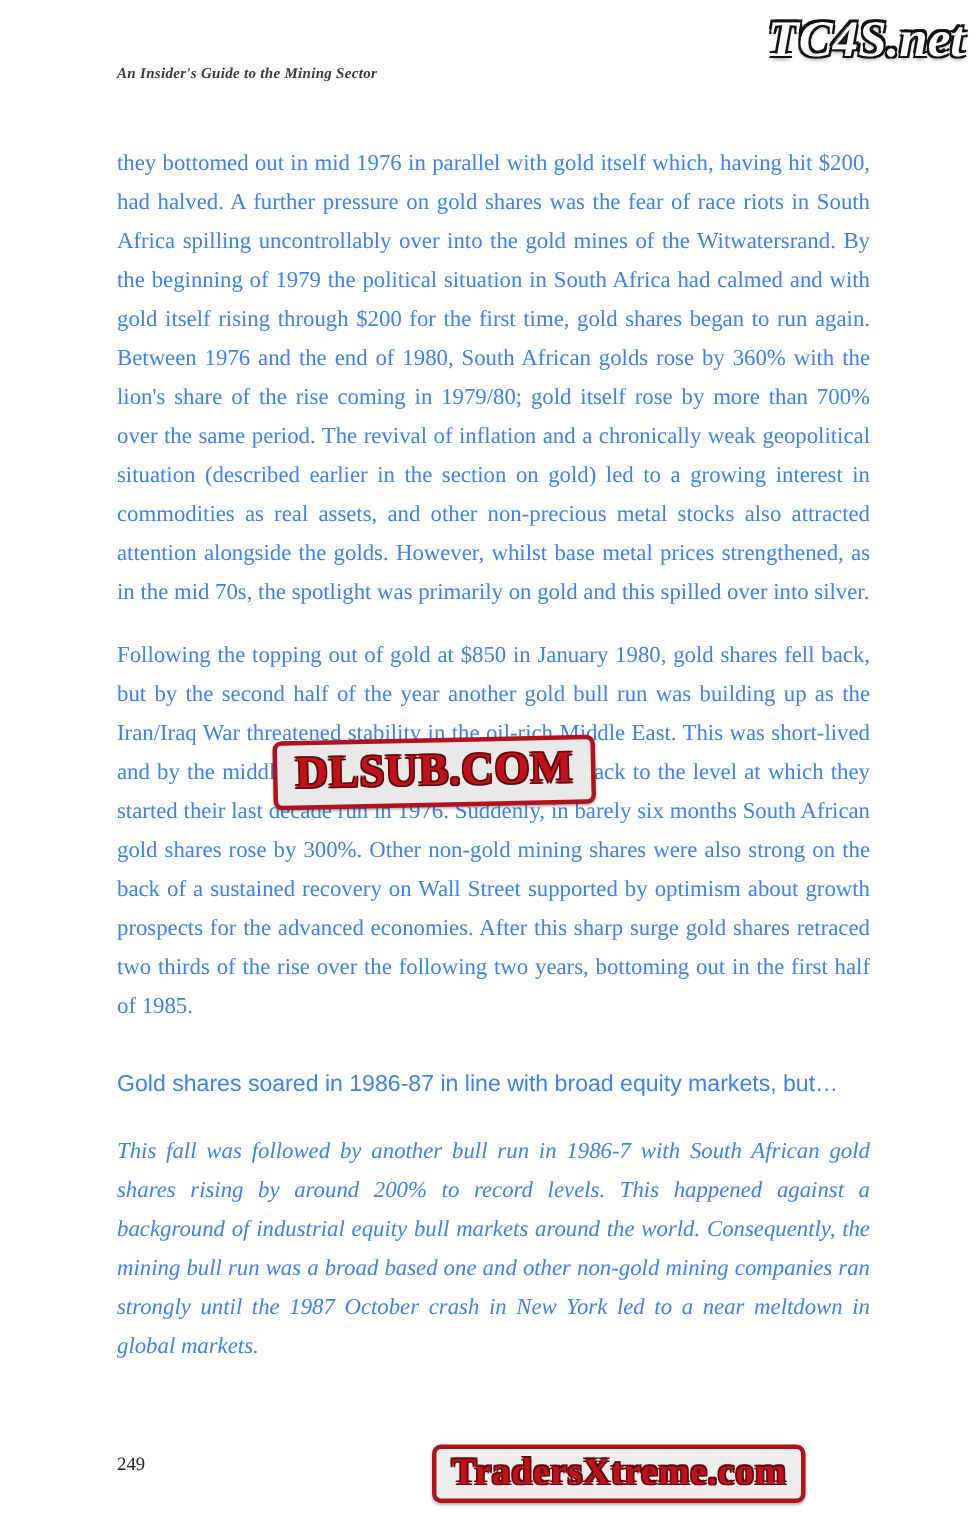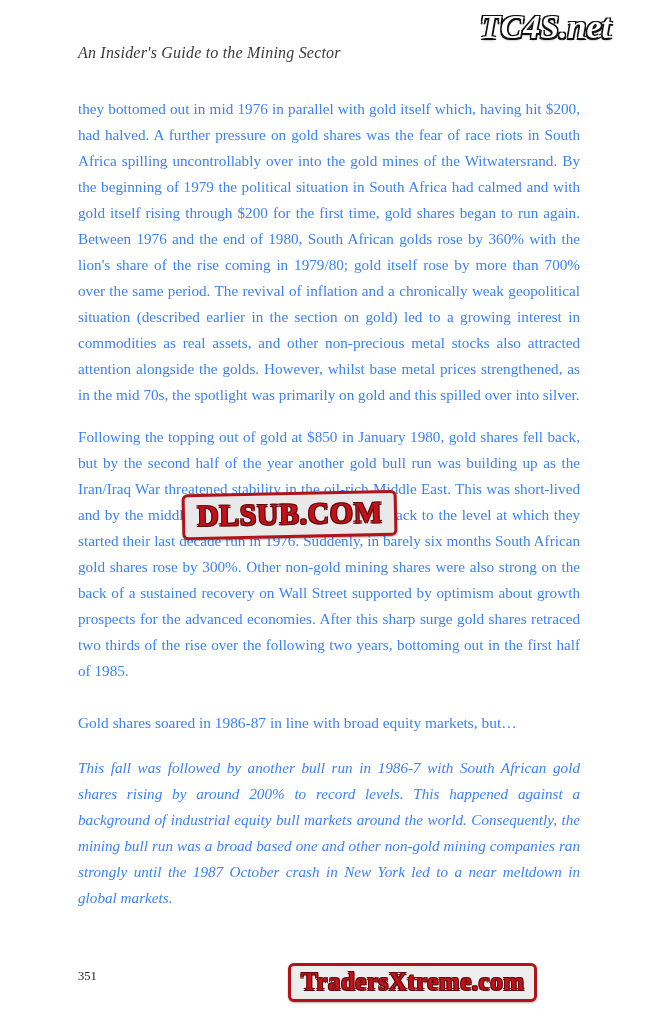--- a/index.html
+++ b/index.html
@@ -20,44 +20,45 @@
     position: relative;
     width: 651px;
     height: 1024px;
     box-sizing: border-box;
   }
 
   
   .wm-top {
     position: absolute;
     top: 8px;
-    right: 40px;
+    right: 8px;
     font-family: "Liberation Serif", serif;
     font-size: 34px;
     font-weight: bold;
     font-style: italic;
     letter-spacing: 0px;
     color: #ffffff;
     text-shadow:
       -1.5px -1.5px 0 #111, 1.5px -1.5px 0 #111,
       -1.5px 1.5px 0 #111, 1.5px 1.5px 0 #111,
       0 2px 3px rgba(0,0,0,.45);
     z-index: 30;
     white-space: nowrap;
   }
 
   
   .runhead {
     position: absolute;
     top: 44px;
     left: 78px;
-    font-size: 16px;
+    font-size: 10px;
     font-style: italic;
     color: #3a3a3a;
     letter-spacing: .2px;
+    font-weight: bold;
   }
 
   
   .content {
     position: absolute;
     top: 96px;
     left: 78px;
     width: 502px;
   }
   .content p {
@@ -69,21 +70,21 @@
     color: #3b82f6;
   }
   .content p.last {
     margin-bottom: 0;
     font-style: italic;
   }
 
   
   .subhead {
     margin: 26px 0 20px 0 !important;
-    font-family: Liberation Serif, serif;
+    font-family: Liberation Sans, sans-serif;
     font-size: 15.4px !important;
     line-height: 25px !important;
     color: #3b3b3b;
     text-align: left !important;
   }
 
   
   .folio {
     position: absolute;
     left: 78px;
@@ -150,21 +151,21 @@
 
   <div class="runhead">An Insider's Guide to the Mining Sector</div>
 
   <div class="content">
     <p>they bottomed out in mid 1976 in parallel with gold itself which, having hit $200, had halved. A further pressure on gold shares was the fear of race riots in South Africa spilling uncontrollably over into the gold mines of the Witwatersrand. By the beginning of 1979 the political situation in South Africa had calmed and with gold itself rising through $200 for the first time, gold shares began to run again. Between 1976 and the end of 1980, South African golds rose by 360% with the lion's share of the rise coming in 1979/80; gold itself rose by more than 700% over the same period. The revival of inflation and a chronically weak geopolitical situation (described earlier in the section on gold) led to a growing interest in commodities as real assets, and other non-precious metal stocks also attracted attention alongside the golds. However, whilst base metal prices strengthened, as in the mid 70s, the spotlight was primarily on gold and this spilled over into silver.</p>
     <p>Following the topping out of gold at $850 in January 1980, gold shares fell back, but by the second half of the year another gold bull run was building up as the Iran/Iraq War threatened stability in the oil-rich Middle East. This was short-lived and by the middle of 1982 gold shares had fallen back to the level at which they started their last decade run in 1976. Suddenly, in barely six months South African gold shares rose by 300%. Other non-gold mining shares were also strong on the back of a sustained recovery on Wall Street supported by optimism about growth prospects for the advanced economies. After this sharp surge gold shares retraced two thirds of the rise over the following two years, bottoming out in the first half of 1985.</p>
     <p class="subhead">Gold shares soared in 1986-87 in line with broad equity markets, but…</p>
     <p class="last">This fall was followed by another bull run in 1986-7 with South African gold shares rising by around 200% to record levels. This happened against a background of industrial equity bull markets around the world. Consequently, the mining bull run was a broad based one and other non-gold mining companies ran strongly until the 1987 October crash in New York led to a near meltdown in global markets.</p>
   </div>
 
-  <div class="folio">351</div>
+  <div class="folio">249</div>
 
   <div class="wm-mid">
     <div class="stamp">
       <span class="stamp-text">DLSUB.COM</span>
     </div>
   </div>
 
   <div class="wm-bottom">
     <div class="stamp-b">
       <span class="stamp-text">TradersXtreme.com</span>

